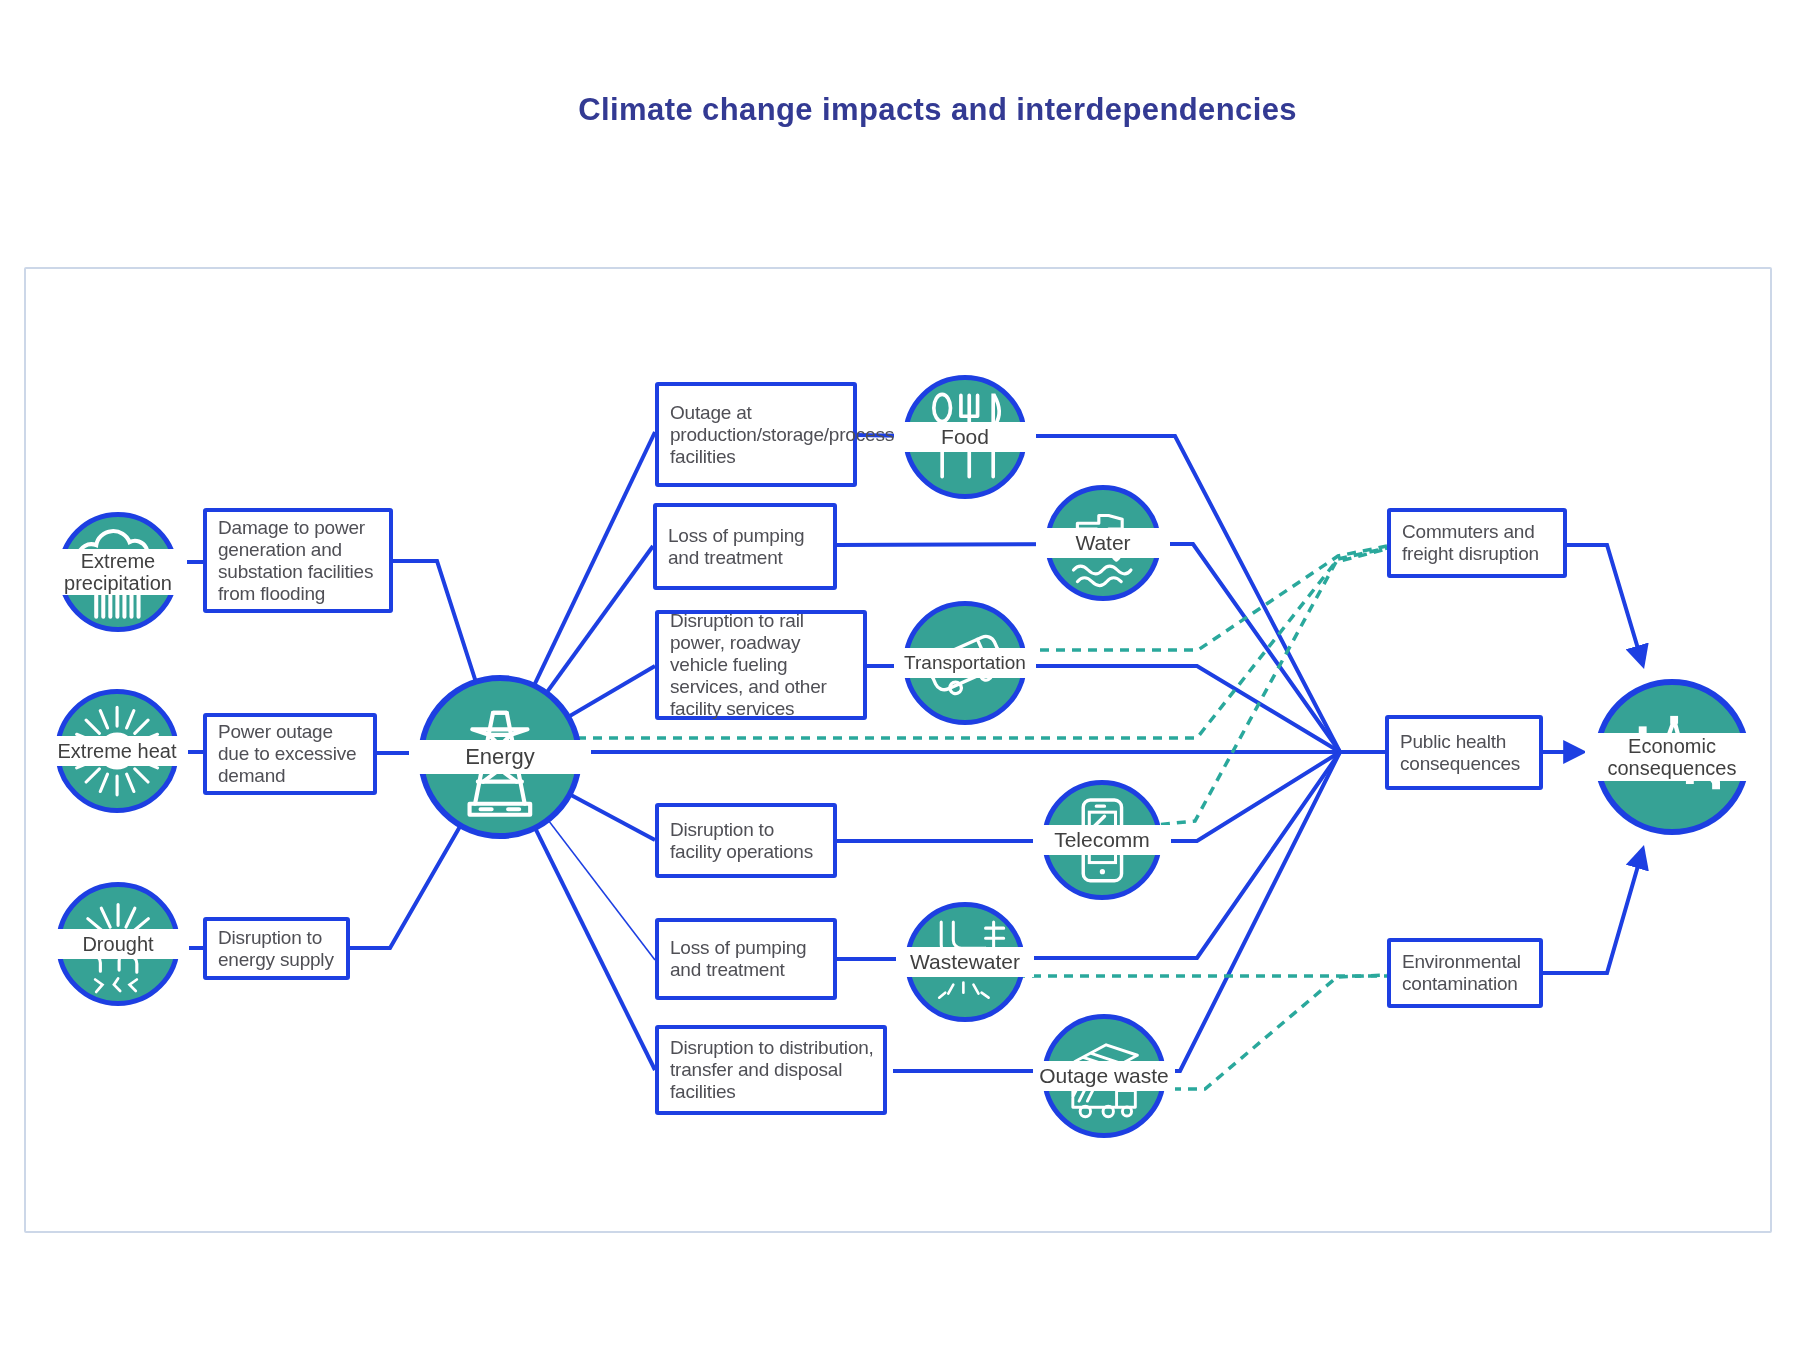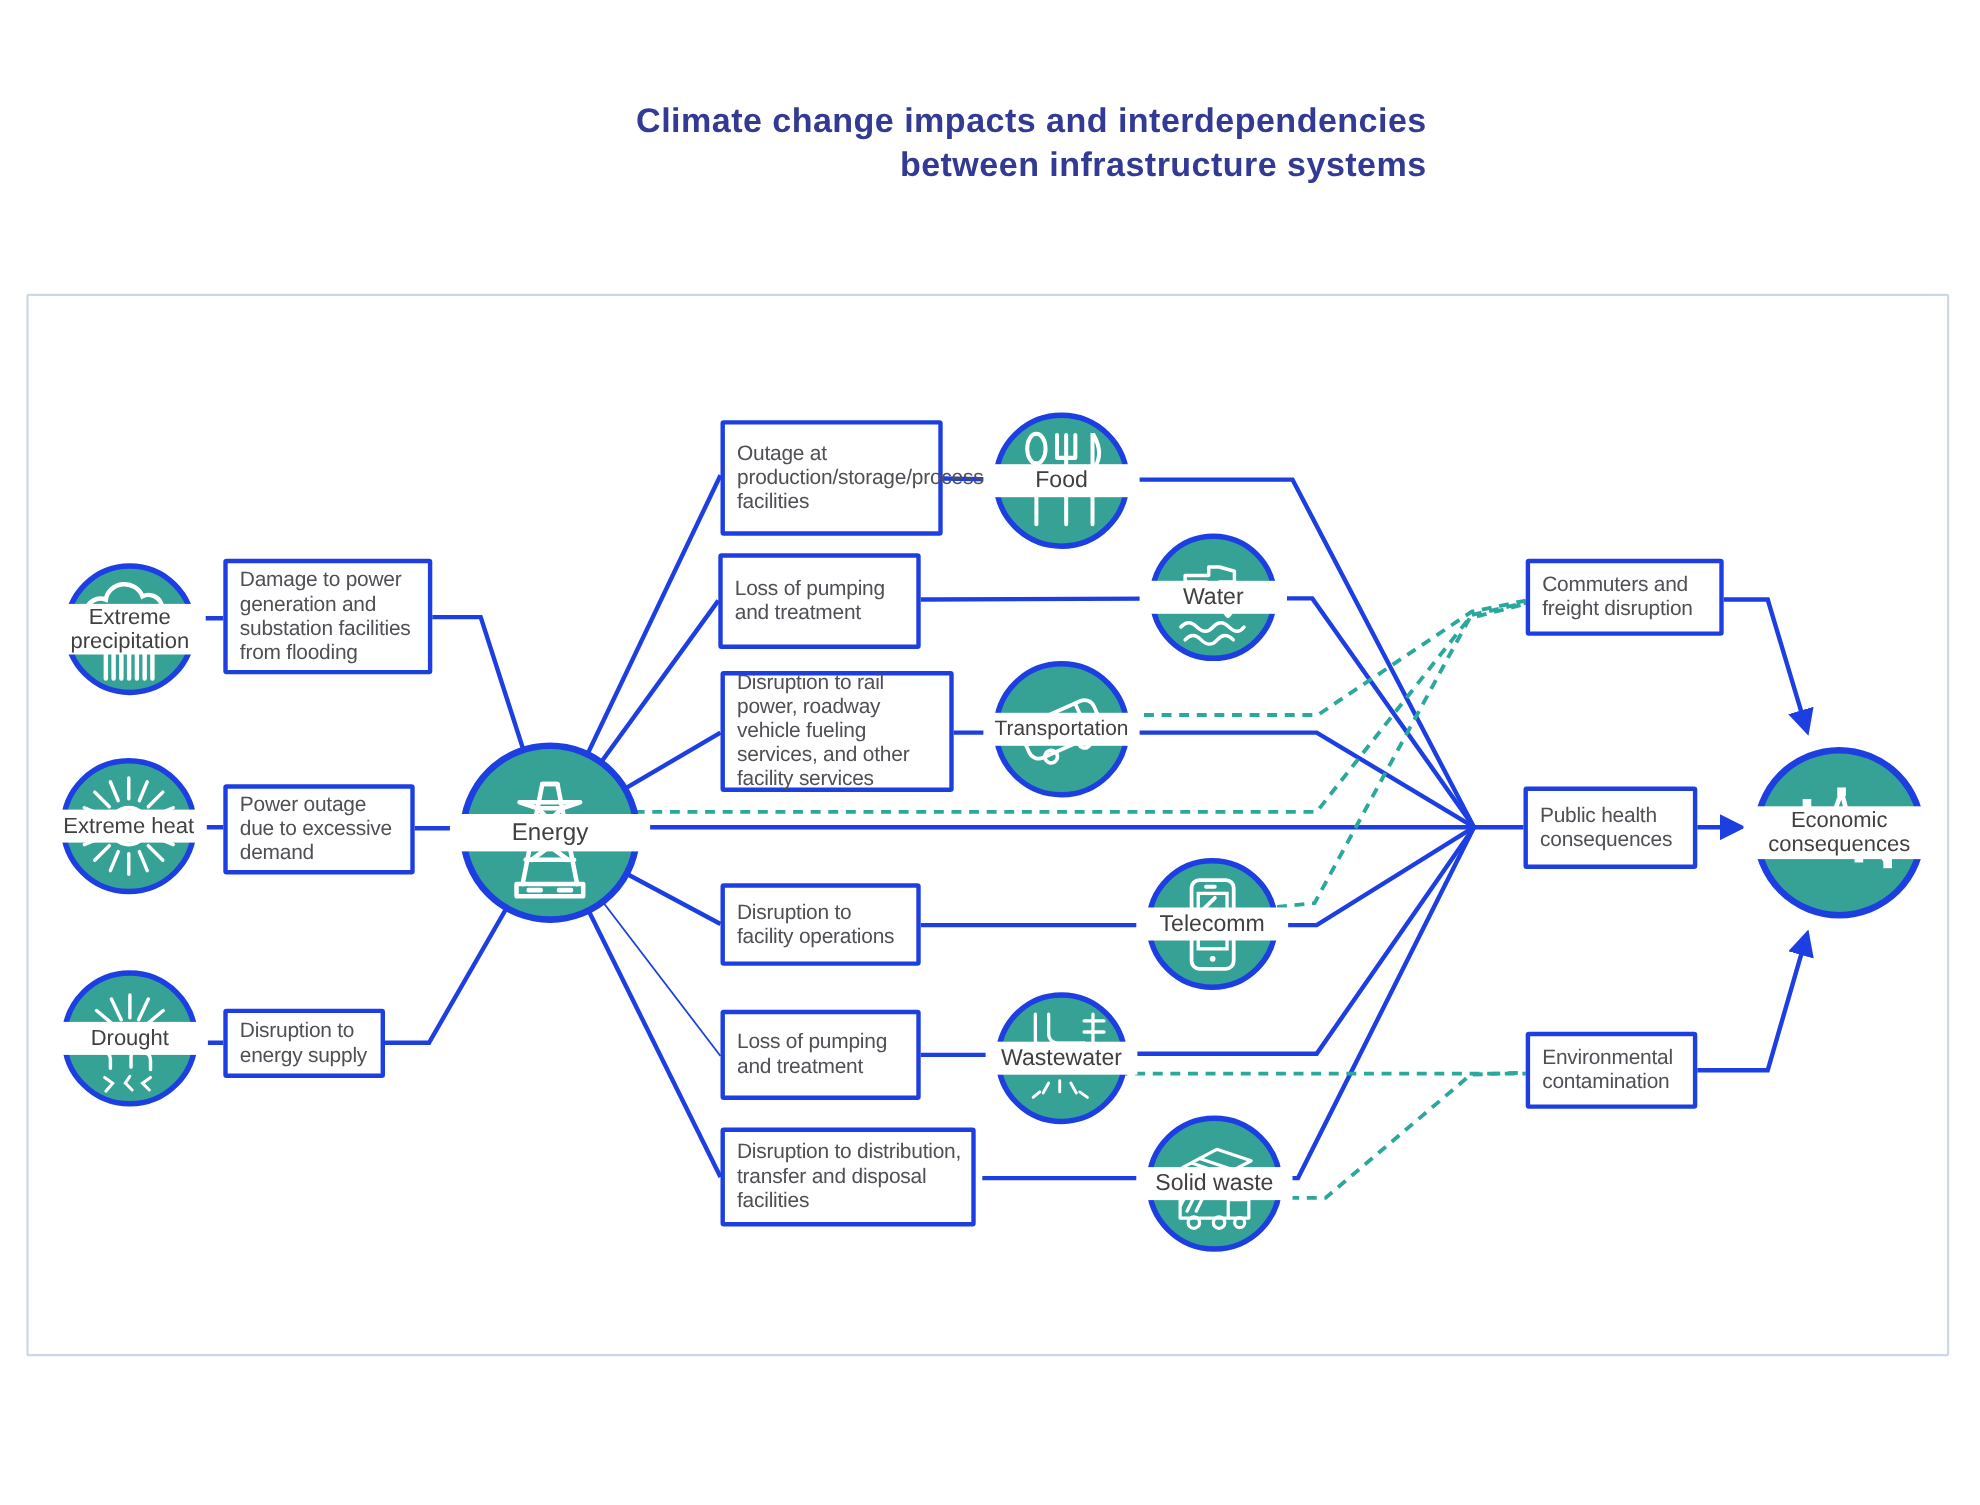--- a/index.html
+++ b/index.html
@@ -38,21 +38,20 @@
     padding:4px 6px 4px 11px;color:#4f4f55;font-size:19px;line-height:22px;letter-spacing:-.2px;
   }
 </style>
 </head>
 <body>
 
 <div id="stage">
 
   <div class="title">
     <div>Climate change impacts and interdependencies</div>
-    <div>between infrastructure systems</div>
   </div>
 
   <div class="panel"></div>
 
   <svg id="wires" width="1800" height="1368" viewBox="0 0 1800 1368">
     <defs>
       <marker id="arrowBlue" viewBox="0 0 10 10" refX="7" refY="5" markerWidth="6" markerHeight="6" orient="auto-start-reverse">
         <path d="M0 0 L10 5 L0 10 Z" fill="#1d3fe2"></path>
       </marker>
     </defs>
@@ -250,21 +249,21 @@
     <div class="disc"></div>
     <div class="icon">
       <svg viewBox="0 0 100 100" fill="none" stroke="#fff" stroke-width="2.8" stroke-linecap="round" stroke-linejoin="round">
         <path d="M22 36 L52 20 L82 30 L52 46 Z M37 28 L67 38 M30 32 L60 42"></path>
         <path d="M20 58 H62 V80 H20 Z M62 64 H80 V80 H62 Z M24 62 L20 70 M32 62 L26 74 M40 62 L34 74"></path>
         <circle cx="32" cy="84" r="5"></circle>
         <circle cx="54" cy="84" r="5"></circle>
         <circle cx="72" cy="84" r="4.4"></circle>
       </svg>
     </div>
-    <div class="band" style="height:30px;font-size:21px;">Solid waste</div>
+    <div class="band" style="height:30px;font-size:21px;">Outage waste</div>
   </div>
 
   <div class="ibox" style="left:1387px;top:508px;width:180px;height:70px;">
     <span>Commuters and freight disruption</span>
   </div>
   <div class="ibox" style="left:1385px;top:715px;width:158px;height:75px;">
     <span>Public health consequences</span>
   </div>
   <div class="ibox" style="left:1387px;top:938px;width:156px;height:70px;">
     <span>Environmental contamination</span>

